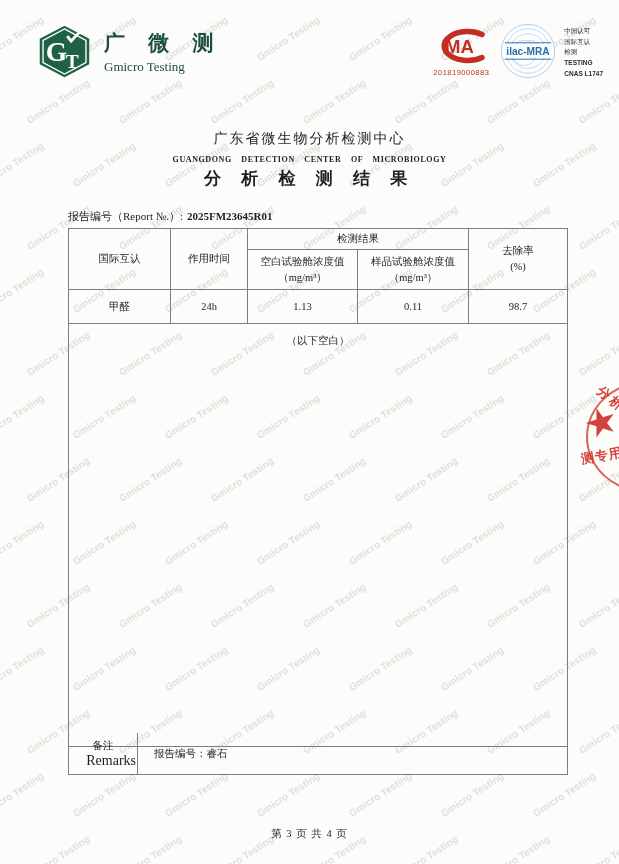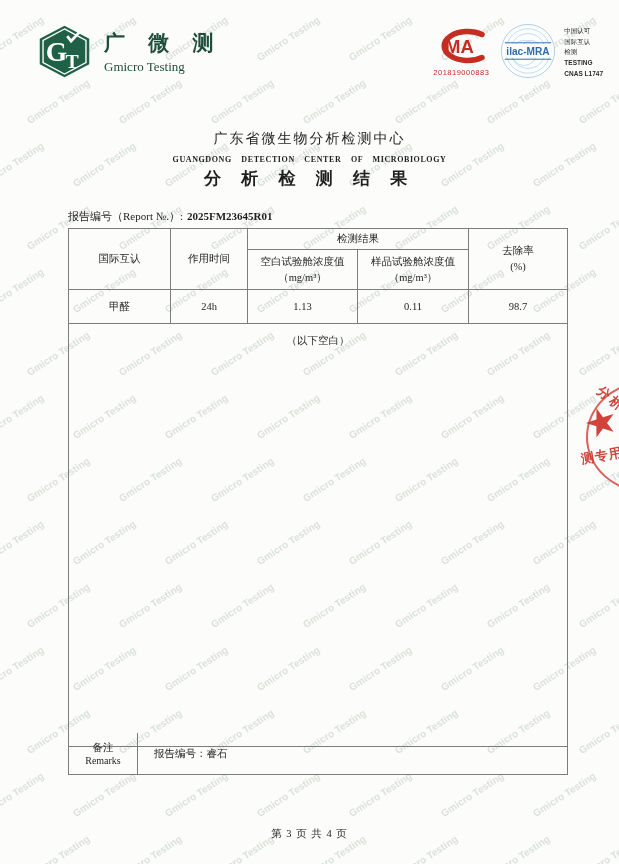--- a/index.html
+++ b/index.html
@@ -45,21 +45,21 @@
     padding:0; font-size:10.5px; line-height:1.5;
   }
   .row-h1 td { height:20px; }
   .row-h2 td { height:39px; }
   .row-data td { height:33px; }
   .row-blank td { height:413px; vertical-align:top; padding-top:9px; }
   .remarks-table { position:absolute; left:68px; top:733px; width:499px; z-index:1; }
   .remarks-table td { border:1px solid #7d7d7d; border-top:none; height:39px; vertical-align:middle; }
   .remark-label { text-align:center; }
   .remark-cn { font-size:10.5px; }
-  .remark-en { font-size:10px; }
+  .remark-en { font-size:14px;text-align:right; }
   .remark-content { text-align:left; padding-left:16px; font-size:10.5px; }
   
   .stamp { position:absolute; left:586px; top:381px; width:122px; height:112px; z-index:2; pointer-events:none; }
   .stamp-circle { position:absolute; inset:0; border:2.5px solid rgba(205,48,38,0.75); border-radius:50%; }
   .stamp-top { position:absolute; left:9px; top:9px; transform:rotate(38deg); font-size:13px; font-weight:bold; color:rgba(205,48,38,0.9); letter-spacing:3px; }
   .stamp-star { position:absolute; left:-2px; top:22px; font-size:38px; color:rgba(205,48,38,0.9); transform:rotate(-18deg); line-height:1; }
   .stamp-bottom { position:absolute; left:-5px; top:66px; transform:rotate(-10deg); font-size:13px; font-weight:bold; color:rgba(205,48,38,0.9); letter-spacing:1px; }
   
   .footer { position:absolute; left:0; top:827px; width:100%; text-align:center; font-size:10.5px; letter-spacing:1px; z-index:1; }
 </style>

